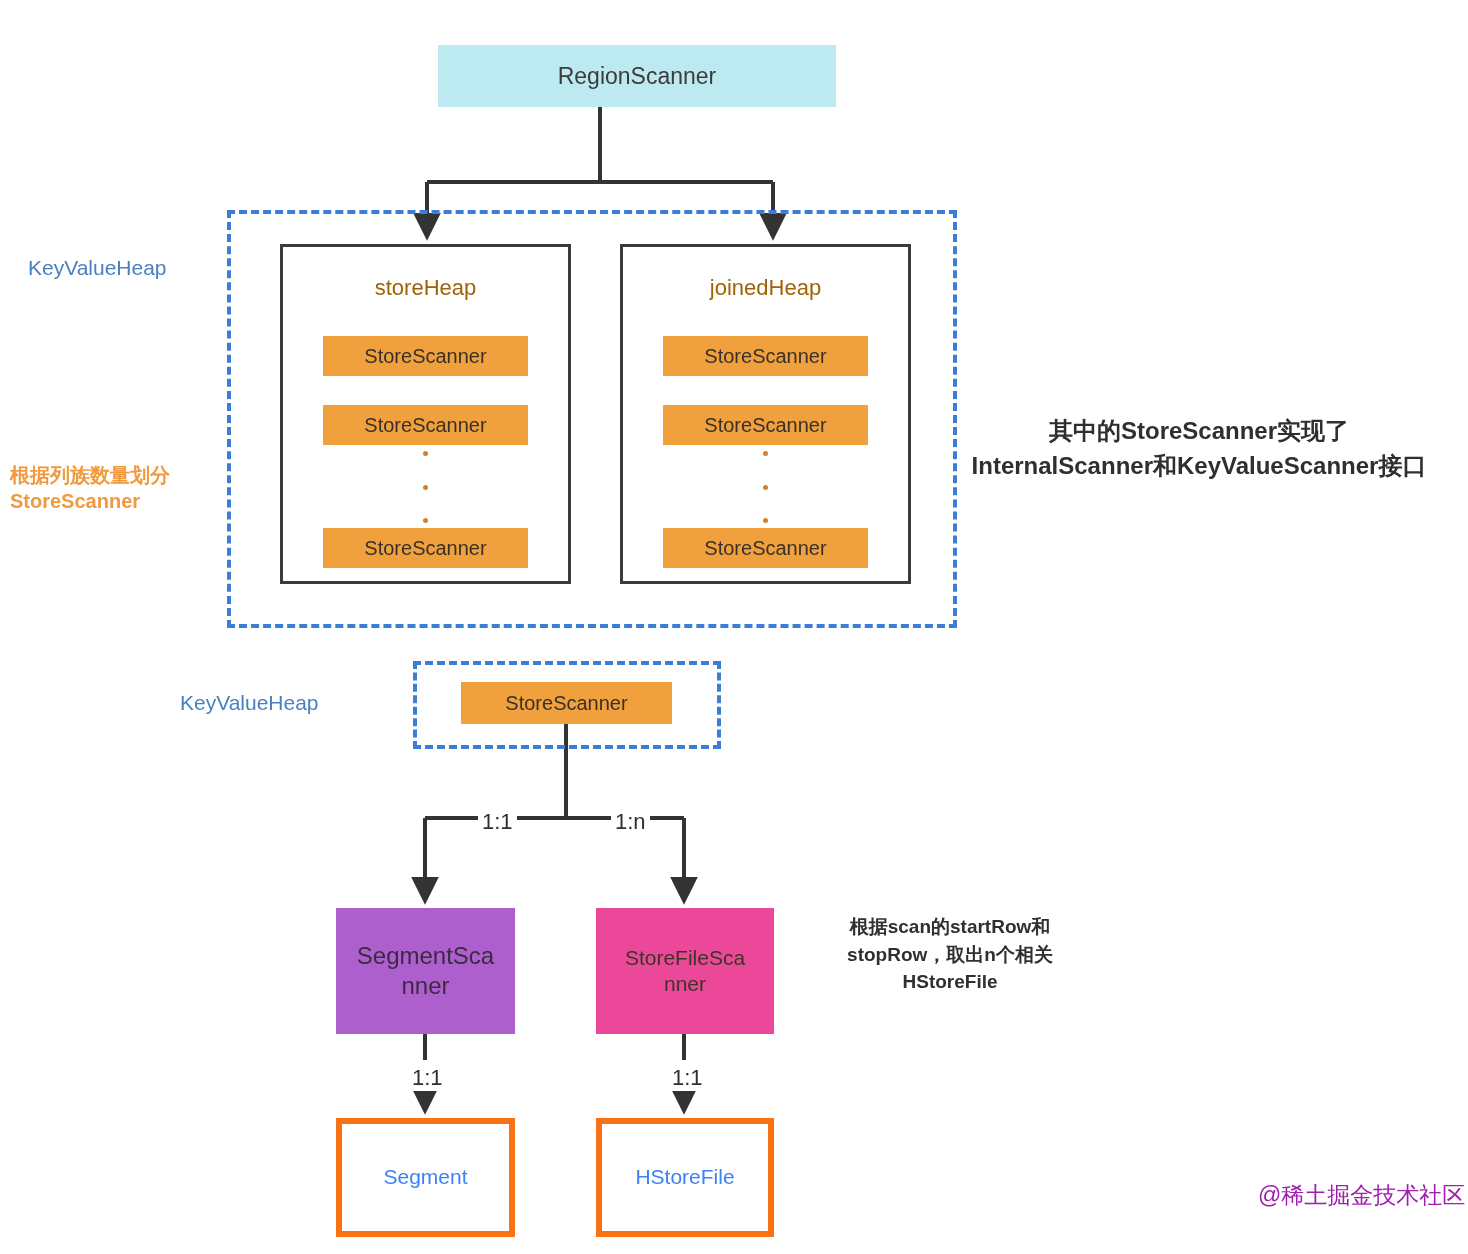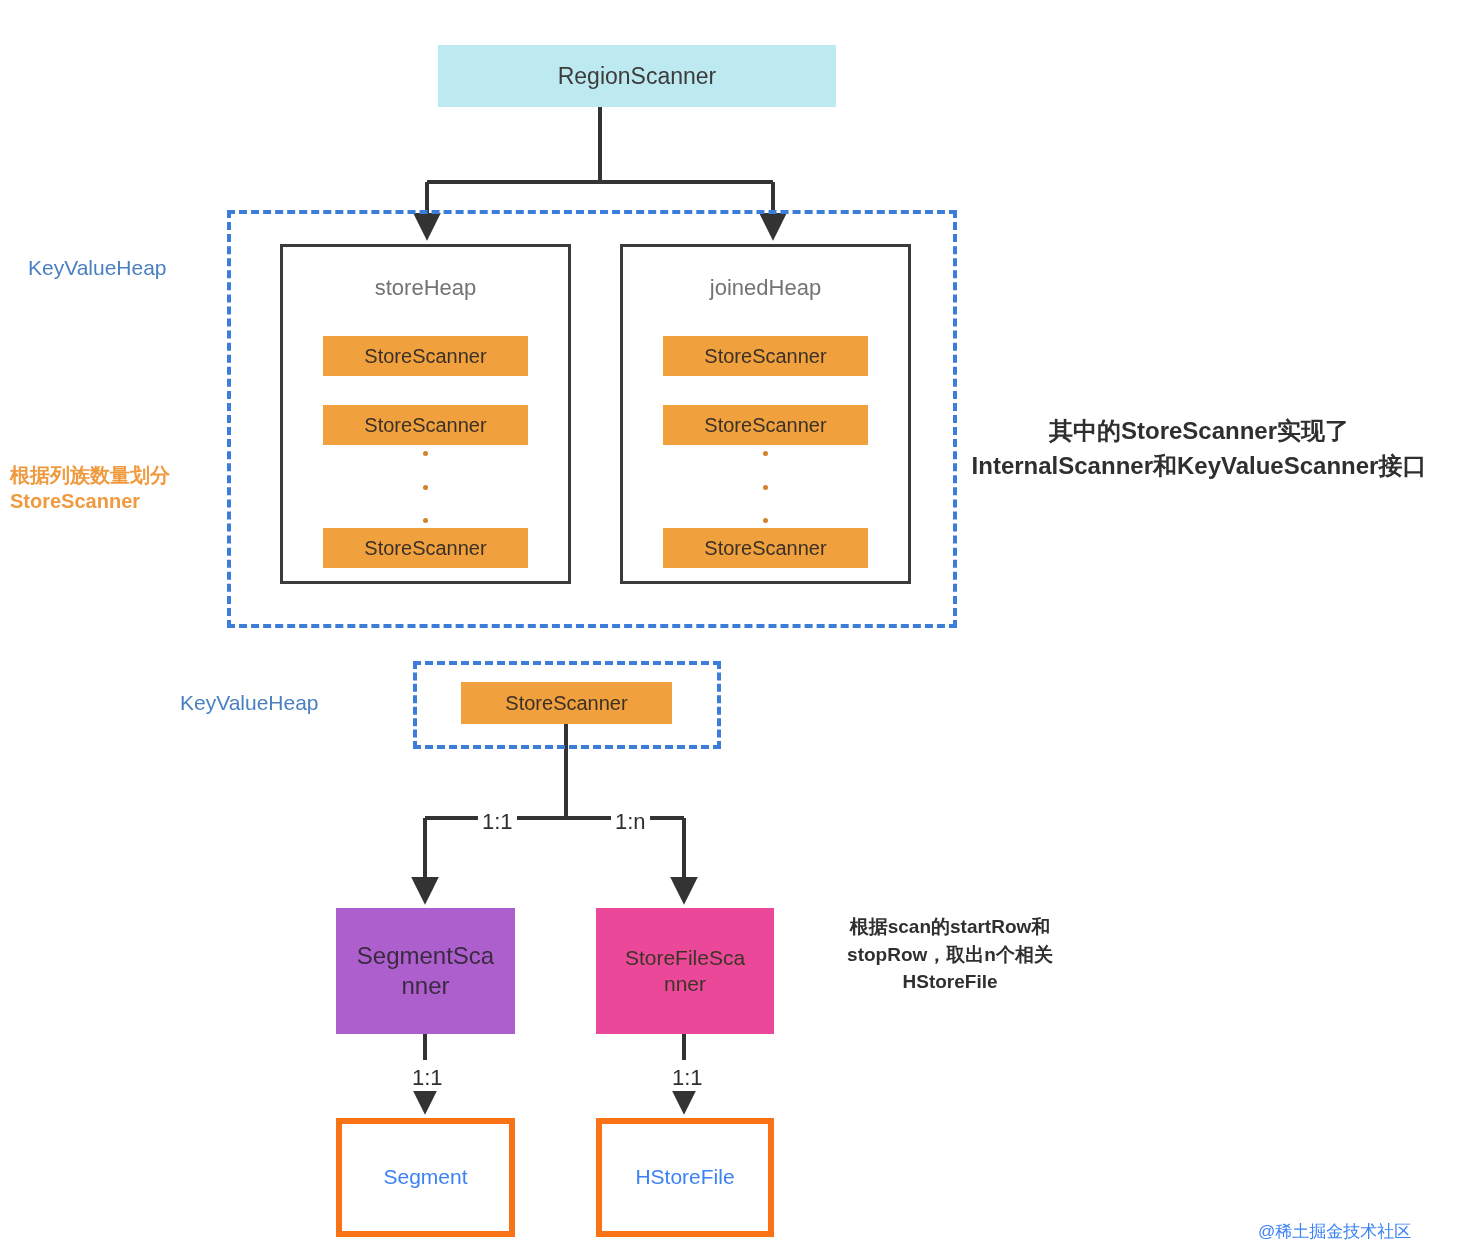--- a/index.html
+++ b/index.html
@@ -59,21 +59,21 @@
   .heap-box.store  { left: 280px; top: 244px; width: 291px; height: 340px; }
   .heap-box.joined { left: 620px; top: 244px; width: 291px; height: 340px; }
 
   .heap-title {
     position: absolute;
     left: 0;
     right: 0;
     top: 28px;
     text-align: center;
     font-size: 22px;
-    color: #737373;
+    color: #a16207;
   }
 
   .scanner-bar {
     position: absolute;
     box-sizing: border-box;
     height: 40px;
     background: #f0a03c;
     display: flex;
     align-items: center;
     justify-content: center;
@@ -211,24 +211,23 @@
   .el-11-top  { left: 478px; top: 809px; }
   .el-1n-top  { left: 611px; top: 809px; }
   .el-11-left { left: 408px; top: 1065px; }
   .el-11-right{ left: 668px; top: 1065px; }
 
   
   .watermark {
     position: absolute;
     left: 1258px;
     top: 1180px;
-    font-size: 17px;
-    color: #3b82f6;
+    font-size: 23px;
+    color: #a21caf;
     white-space: nowrap;
-    margin-top: 40px;
   }
 </style>
 </head>
 <body>
 
 <div id="canvas">
 
   <svg class="svg-layer" viewBox="0 0 1468 1254" xmlns="http://www.w3.org/2000/svg">
     <defs>
       <marker id="arrow" viewBox="0 0 12 12" refX="10" refY="6" markerWidth="7" markerHeight="7" orient="auto-start-reverse">

